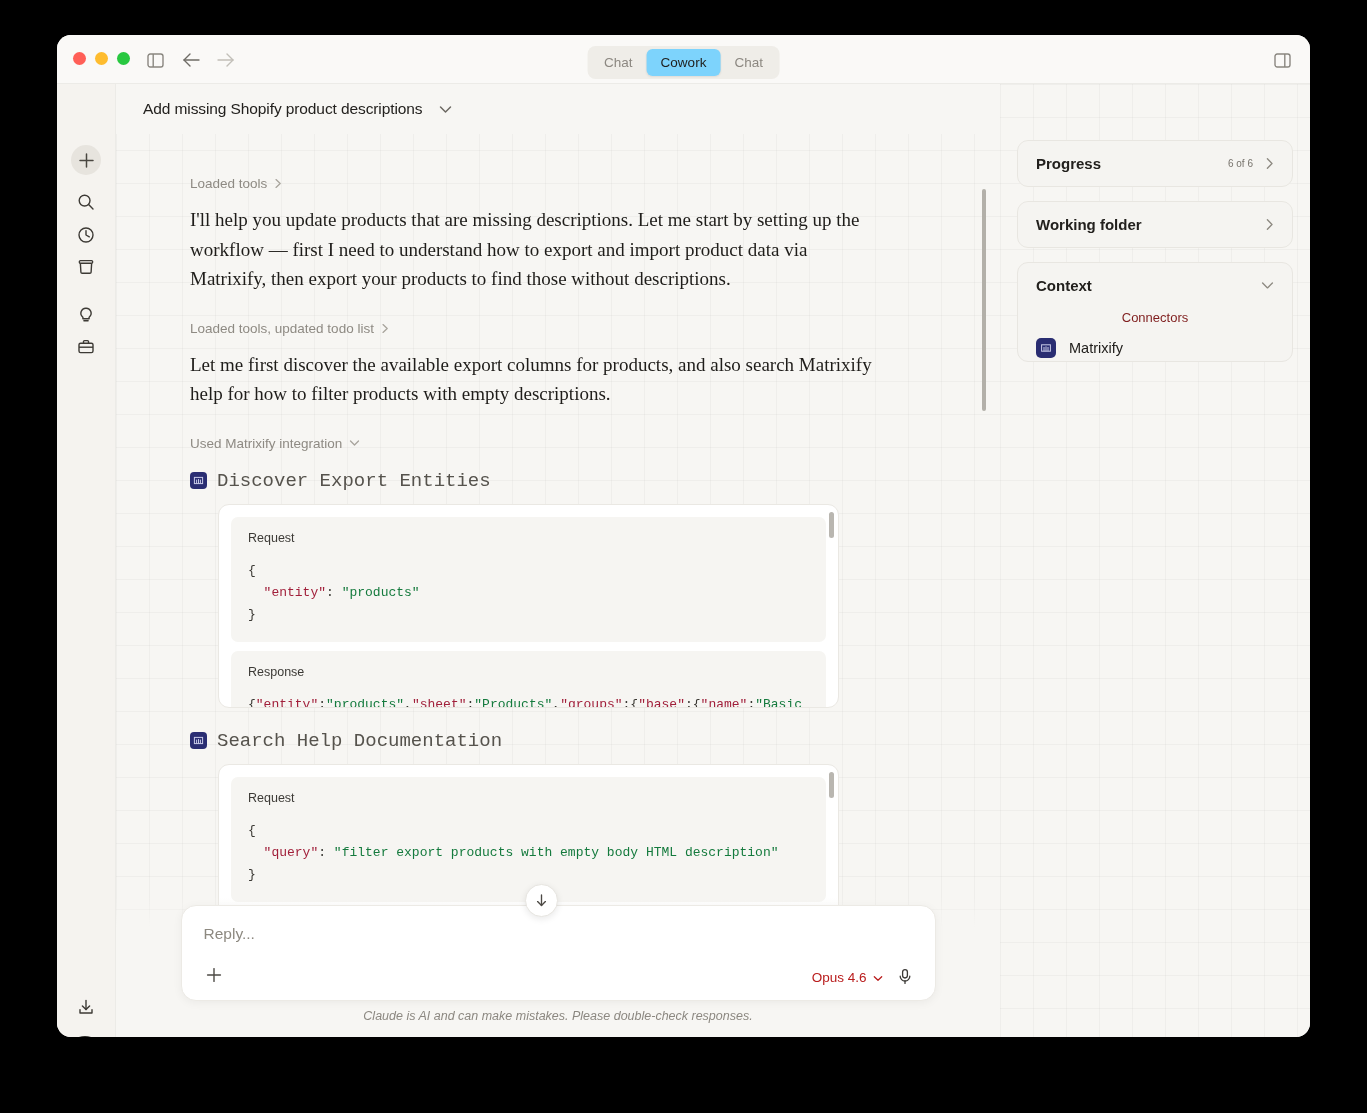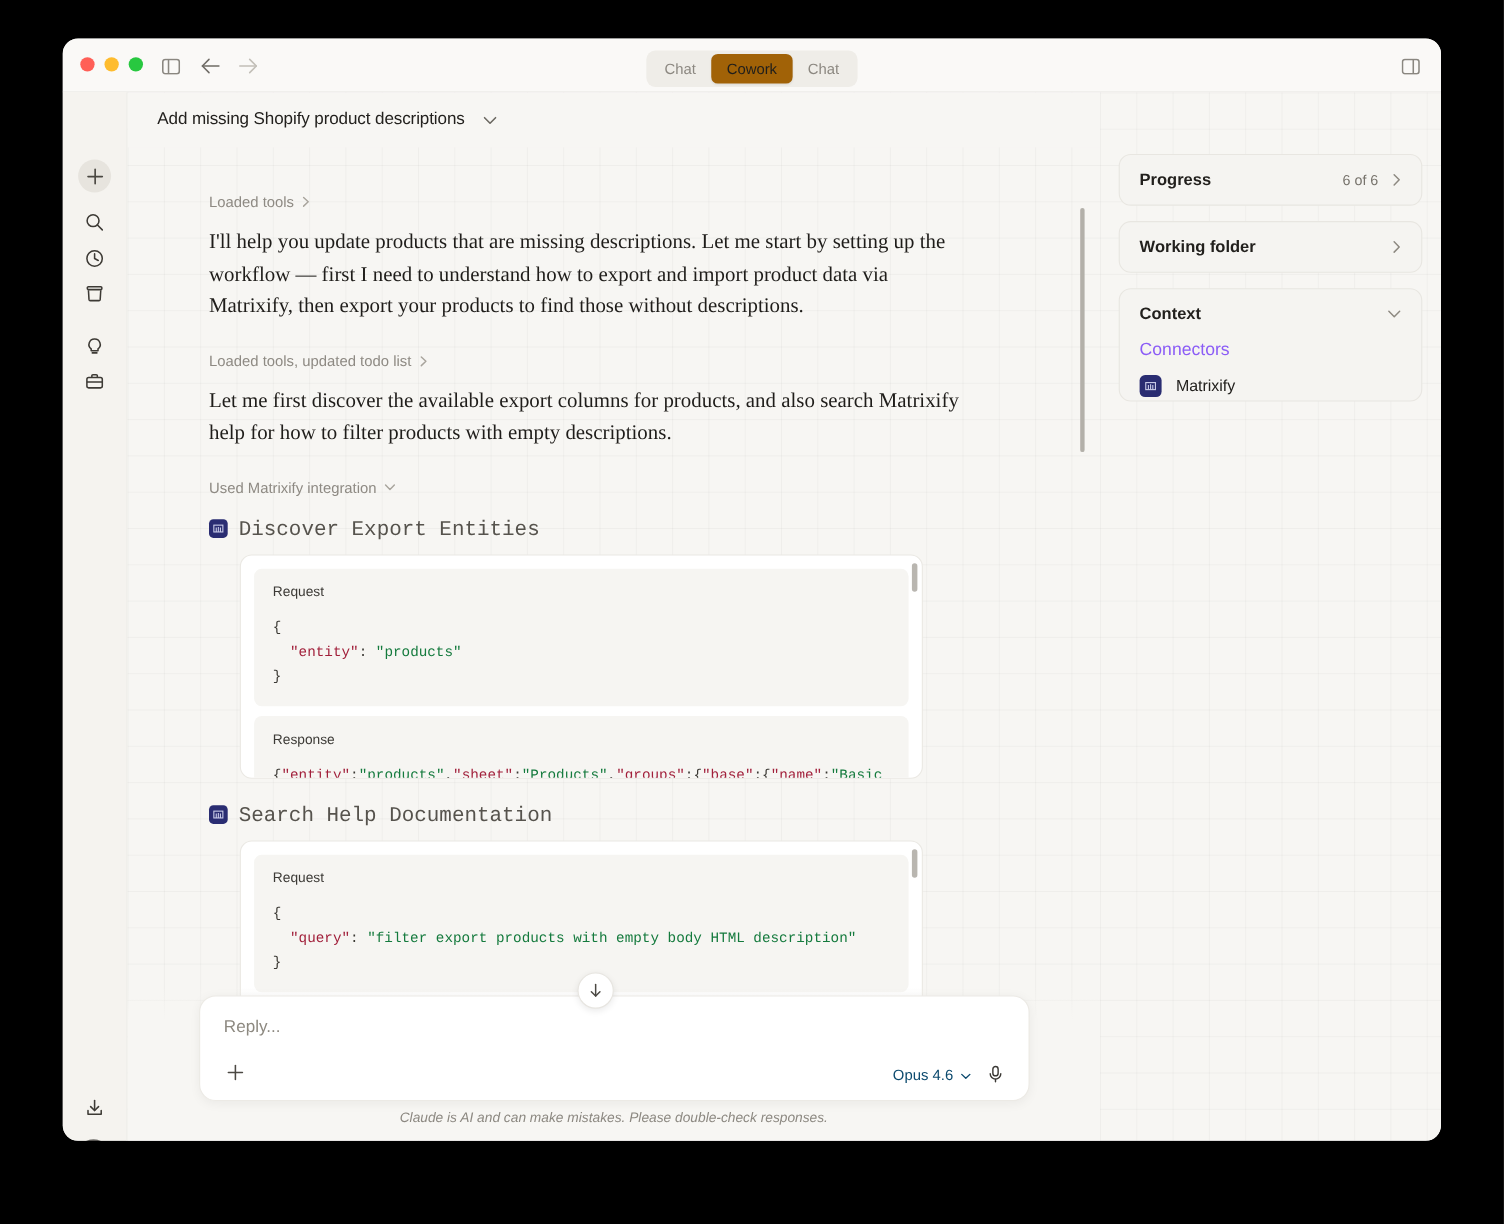--- a/index.html
+++ b/index.html
@@ -59,21 +59,21 @@
   .tab {
     padding: 4px 14px;
     font-size: 13.5px;
     color: #8c8881;
     border-radius: 6px;
     cursor: pointer;
     white-space: nowrap;
     line-height: 19px;
   }
   .tab.active {
-    background: #a16207;
+    background: #7dd3fc;
     color: #1f1e1c;
     box-shadow: 0 1px 2px rgba(0,0,0,.07);
     text-align: right;
   }
 
   
   #body-wrap {
     position: relative;
     height: 953px;
     display: flex;
@@ -279,21 +279,21 @@
   }
   #composer-plus {
     position: absolute; left: 19px; bottom: 12px;
     width: 26px; height: 26px;
     display: flex; align-items: center; justify-content: center;
     color: #4c4944; cursor: pointer;
   }
   #model-selector {
     position: absolute; right: 52px; bottom: 15px;
     display: flex; align-items: flex-end; gap: 6px;
-    font-size: 13.5px; color: #0c4a6e;
+    font-size: 13.5px; color: #b91c1c;
     cursor: pointer;
     margin-left: 36px;
   }
   #mic-button {
     position: absolute; right: 19px; bottom: 13px;
     width: 22px; height: 22px;
     display: flex; align-items: center; justify-content: center;
     color: #3b3935; cursor: pointer;
   }
   #disclaimer {
@@ -325,27 +325,28 @@
     display: flex; align-items: center;
     padding: 0 18px;
     height: 45px;
     cursor: pointer;
   }
   .panel-row-title {
     font-size: 15px; font-weight: 600; color: #22201d;
     flex: 1 1 auto;
   }
   .panel-row-meta {
-    font-size: 13px; color: #77736c; margin-right: 12px;
+    font-size: 10px; color: #77736c; margin-right: 12px;
   }
   .panel-chev { color: #8d8981; display: flex; align-items: center; }
   #context-card { }
   .connectors-label {
-    font-size: 16px; color: #8b5cf6;
+    font-size: 13px; color: #7f1d1d;
     padding: 2px 18px 10px 18px;
+    text-align: center;
   }
   .connector-row {
     display: flex; align-items: center; gap: 13px;
     padding: 0 18px; height: 26px;
     cursor: pointer;
   }
   .connector-icon {
     width: 20px; height: 20px; border-radius: 5px;
     background: #2a2d72;
     display: flex; align-items: center; justify-content: center;

